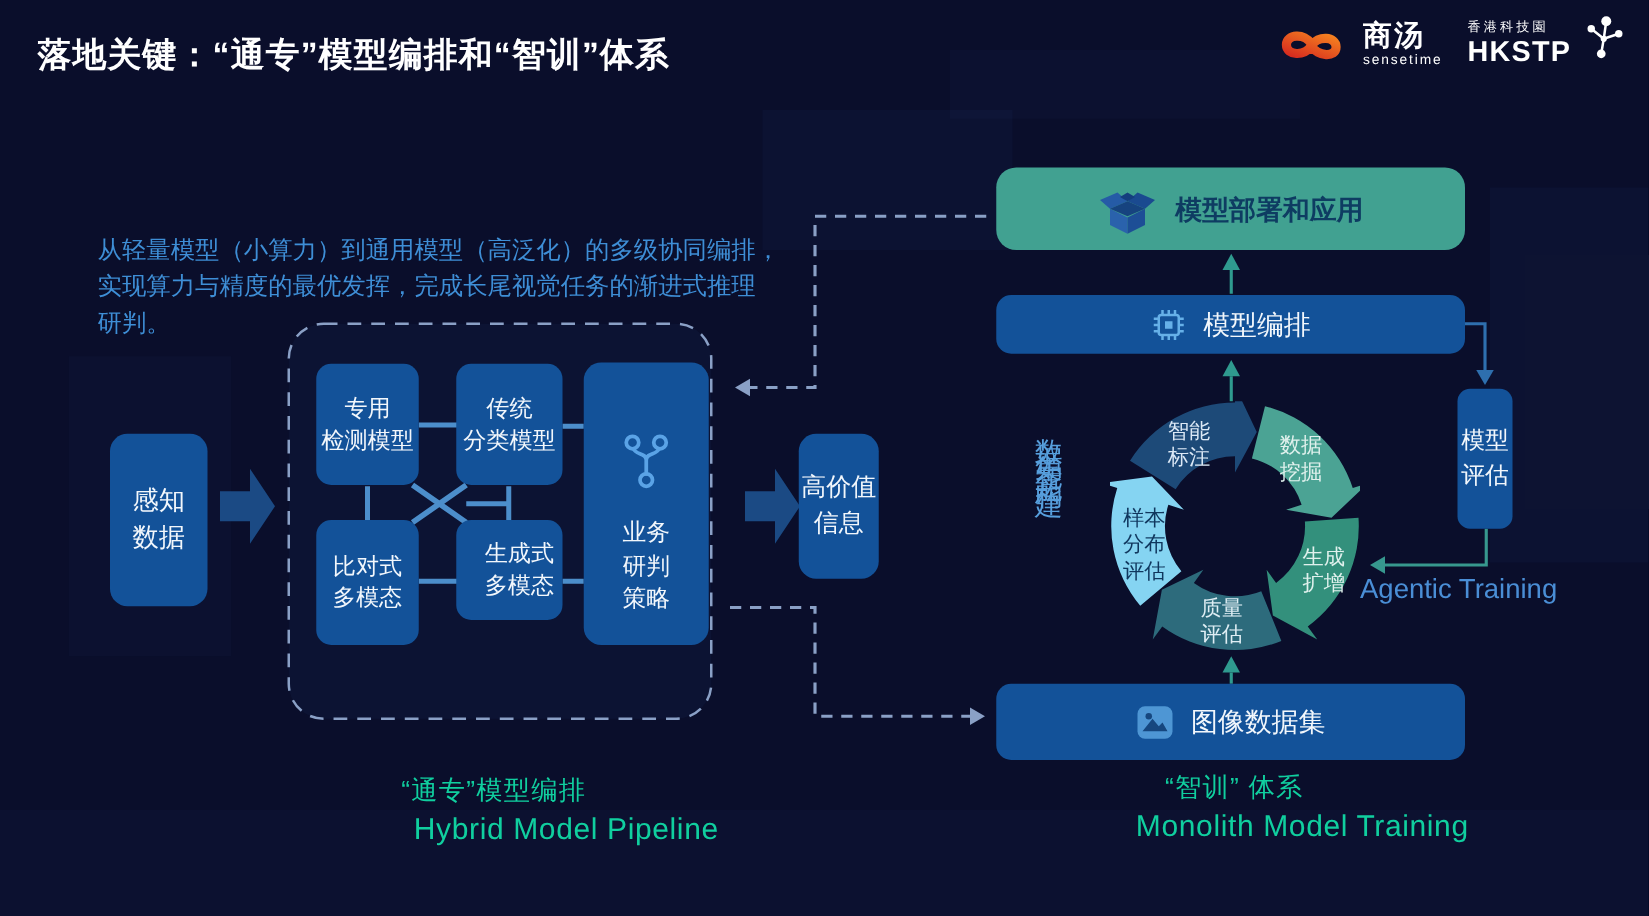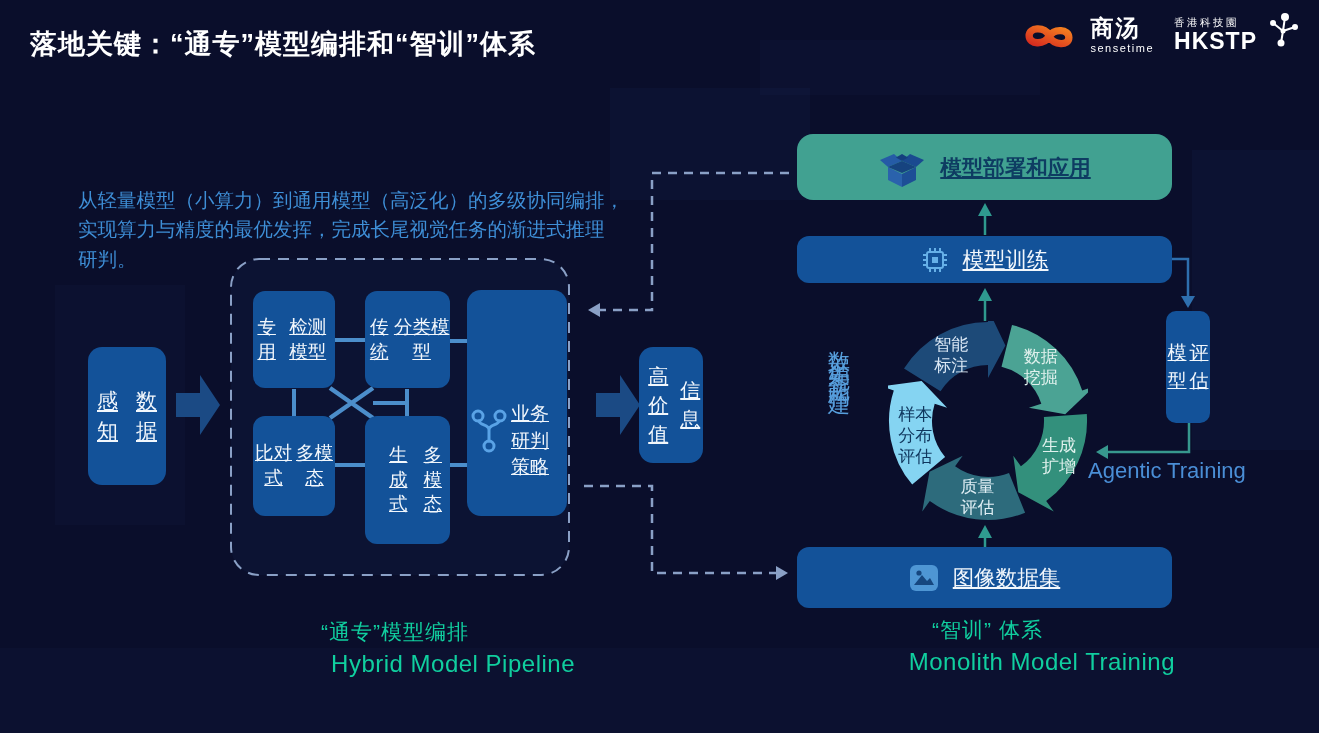--- a/index.html
+++ b/index.html
@@ -22,32 +22,32 @@
   .st-text { display:flex; flex-direction:column; line-height:1; }
   .st-cn { color:#fff; font-size:23px; font-weight:bold; letter-spacing:2px; }
   .st-en { color:#fff; font-size:11px; letter-spacing:1.5px; margin-top:3px; }
   .hk-block { display:flex; flex-direction:column; line-height:1; margin-left:6px; }
   .hk-cn { color:#fff; font-size:10.5px; letter-spacing:2.5px; }
   .hk-en { color:#fff; font-size:23px; font-weight:bold; letter-spacing:1px; margin-top:2px; }
 
   .desc { left:78px; top:186px; width:580px; color:#3e8ed6; font-size:19.5px; line-height:1.5; }
   .desc span { display:block; }
 
-  .box { background:#135299; color:#f2f7fc; display:flex; flex-direction:row;
+  .box { background:#135299; color:#f2f7fc; display:flex; flex-direction:column;
          align-items:center; justify-content:center; text-align:center; }
-  .box span { display:block;text-decoration:underline; }
+  .box span { display:block; }
 
   .input-box  { left:88px;  top:347px; width:78px;  height:138px; border-radius:14px; font-size:21px; line-height:1.45; }
   .output-box { left:639px; top:347px; width:64px;  height:116px; border-radius:14px; font-size:20px; line-height:1.45; }
 
   .grid-box { border-radius:12px; font-size:18.5px; line-height:1.35; }
   .gb-tl { left:253px; top:291px; width:82px; height:97px; }
   .gb-tr { left:365px; top:291px; width:85px; height:97px; }
   .gb-bl { left:253px; top:416px; width:82px; height:100px; }
-  .gb-br { left:365px; top:416px; width:85px; height:128px;padding-left:16px; }
+  .gb-br { left:365px; top:416px; width:85px; height:80px;padding-left:16px; }
   .strategy-box { left:467px; top:290px; width:100px; height:226px; border-radius:14px;
                   font-size:19px; line-height:1.4; justify-content:flex-start; padding-top:54px; }
   .strategy-box .txt { margin-top:22px; }
 
   .pipeline-label { left:288px; top:530px; width:225px; text-align:center; color:#4796dc; font-size:20px; }
 
   .hbox { flex-direction:row; gap:14px; border-radius:14px; font-size:21.5px; }
   .deploy-box  { left:797px; top:134px; width:375px; height:66px; background:#41a191; color:#0e3c62; border-radius:16px; }
   .train-box   { left:797px; top:236px; width:375px; height:47px; border-radius:12px; }
   .dataset-box { left:797px; top:547px; width:375px; height:61px; border-radius:12px; }
@@ -207,21 +207,21 @@
   </div>
 
   <div class="abs box hbox train-box">
     <svg width="28" height="28" viewBox="0 0 28 28">
       <g stroke="#66b0e8" stroke-width="2" fill="none">
         <rect x="6" y="6" width="16" height="16" rx="2"></rect>
         <rect x="11" y="11" width="6" height="6" fill="#66b0e8" stroke="none"></rect>
         <path d="M9,6 V2 M14,6 V2 M19,6 V2 M9,22 V26 M14,22 V26 M19,22 V26 M6,9 H2 M6,14 H2 M6,19 H2 M22,9 H26 M22,14 H26 M22,19 H26"></path>
       </g>
     </svg>
-    <span>模型训练</span>
+    <span>模型编排</span>
   </div>
 
   <div class="abs box eval-box">
     <span>模型</span>
     <span>评估</span>
   </div>
 
   <div class="abs box hbox dataset-box">
     <svg width="30" height="30" viewBox="0 0 30 30">
       <rect x="1" y="2" width="28" height="26" rx="6" fill="#4e96d4"></rect>

